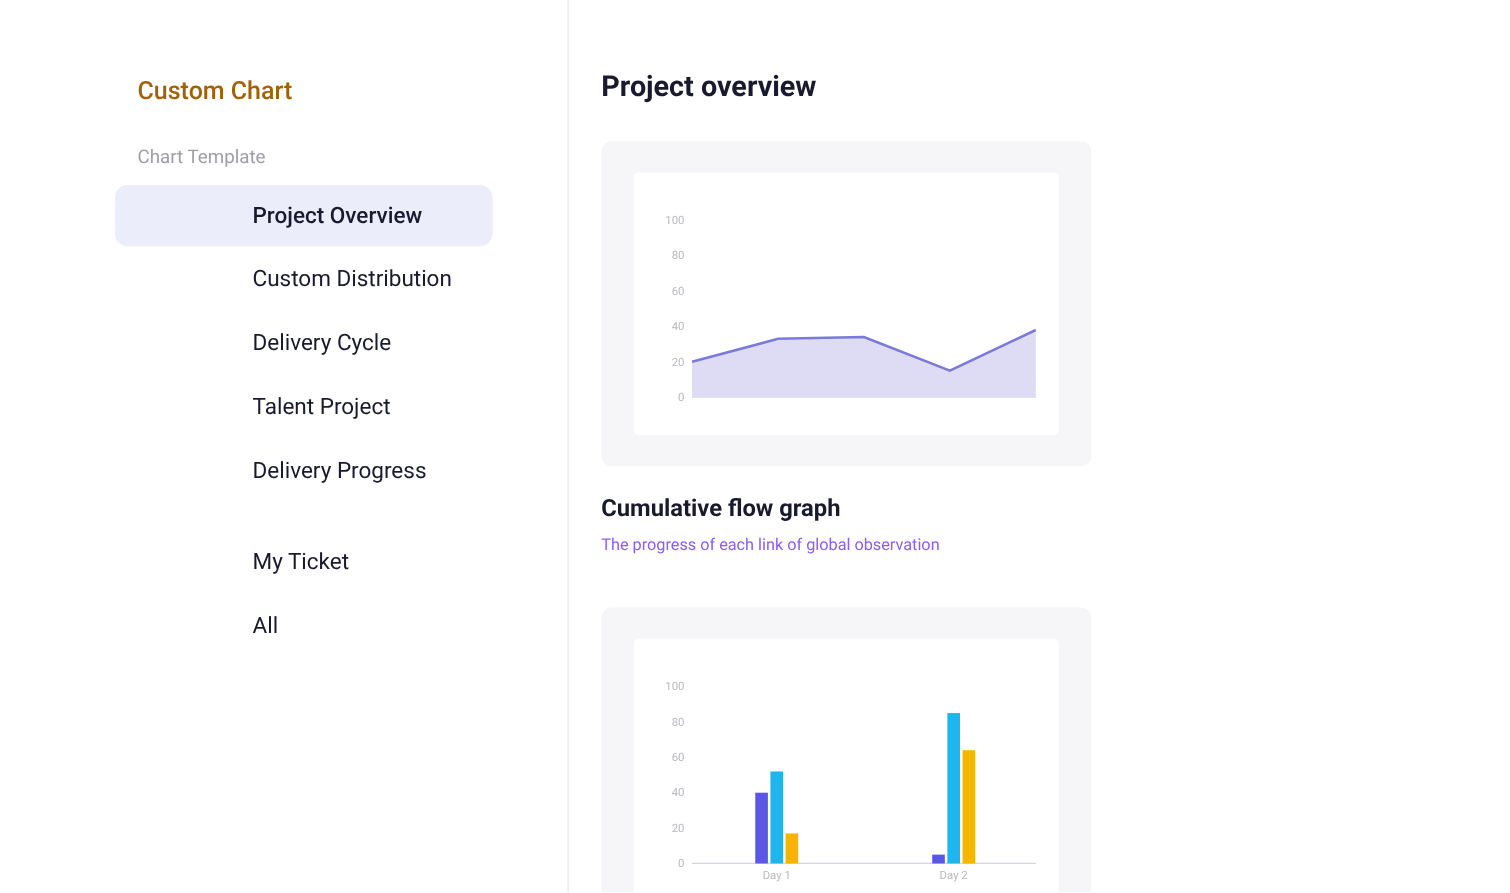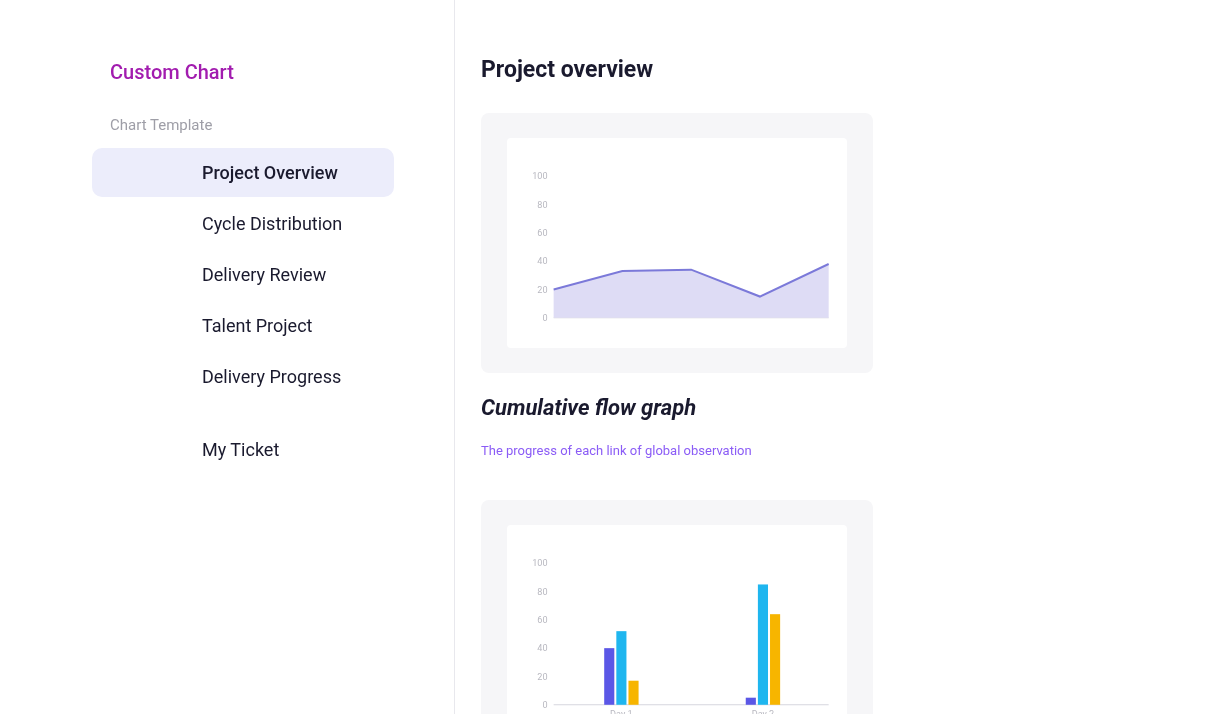--- a/index.html
+++ b/index.html
@@ -1,52 +1,53 @@
 <!DOCTYPE html>
 <html><head>
   <meta charset="utf-8">
   <style>
     * { box-sizing: border-box; margin: 0; padding: 0; }
     body { font-family: -apple-system, BlinkMacSystemFont, "Segoe UI", Roboto, sans-serif; background: #fff; color: #1a1a2e; overflow: hidden; }
     .app { display: flex; width: 1208px; height: 714px; border-radius: 40px 0 0 0; overflow: hidden; background: #fff; position: relative; }
     .sidebar { width: 455px; padding: 60px 0 0 0; border-right: 1px solid #e8e8ed; flex-shrink: 0; }
-    .sidebar-title { font-size: 20px; font-weight: 500; color: #a21caf; padding: 0 0 0 110px; margin-bottom: 32px; }
+    .sidebar-title { font-size: 20px; font-weight: 500; color: #a16207; padding: 0 0 0 110px; margin-bottom: 32px; }
     .section-label { font-size: 15px; color: #9e9ea7; padding: 0 0 0 110px; margin-bottom: 14px; margin-top: 4px; font-weight: 400; }
     .nav-item { font-size: 18px; color: #1a1a2e; padding: 14px 0 14px 110px; margin: 2px 60px 2px 92px; cursor: pointer; border-radius: 10px; font-weight: 400; }
     .nav-item.active { background: #ecedfb; font-weight: 500; }
     .nav-group { margin-bottom: 24px; }
     .main { flex: 1; padding: 56px 0 0 26px; overflow: hidden; }
     .page-title { font-size: 23px; font-weight: 700; color: #1a1a2e; margin-bottom: 30px; }
     .cards { display: flex; gap: 40px; flex-wrap: wrap; }
     .card { width: 392px; }
     .card-preview { width: 392px; height: 260px; background: #f6f6f8; border-radius: 8px; display: flex; align-items: center; justify-content: center; margin-bottom: 22px; }
     .card-inner { width: 340px; height: 210px; background: #fff; border-radius: 4px; padding: 18px 18px 10px 18px; position: relative; }
-    .card-title { font-size: 22px; font-weight: 700; color: #1a1a2e; margin-bottom: 22px; font-style: italic; }
+    .card-title { font-size: 19px; font-weight: 700; color: #1a1a2e; margin-bottom: 10px; }
     .card-desc { font-size: 13px; color: #8b5cf6; line-height: 1.4; }
     .chart-area-svg { width: 100%; height: 100%; display: block; }
     .axis-label { font-size: 9px; fill: #b8b8c0; font-family: inherit; }
   </style>
 </head>
 <body>
 
 <div class="app">
   <aside class="sidebar">
     <div class="sidebar-title">Custom Chart</div>
 
     <div class="nav-group">
       <div class="section-label">Chart Template</div>
       <div class="nav-item active">Project Overview</div>
-      <div class="nav-item">Cycle Distribution</div>
-      <div class="nav-item">Delivery Review</div>
+      <div class="nav-item">Custom Distribution</div>
+      <div class="nav-item">Delivery Cycle</div>
       <div class="nav-item">Talent Project</div>
       <div class="nav-item">Delivery Progress</div>
     </div>
 
     <div class="nav-group">
       <div class="nav-item">My Ticket</div>
+      <div class="nav-item">All</div>
     </div>
   </aside>
 
   <main class="main">
     <h1 class="page-title">Project overview</h1>
 
     <div class="cards">
 
       <div class="card">
         <div class="card-preview">

